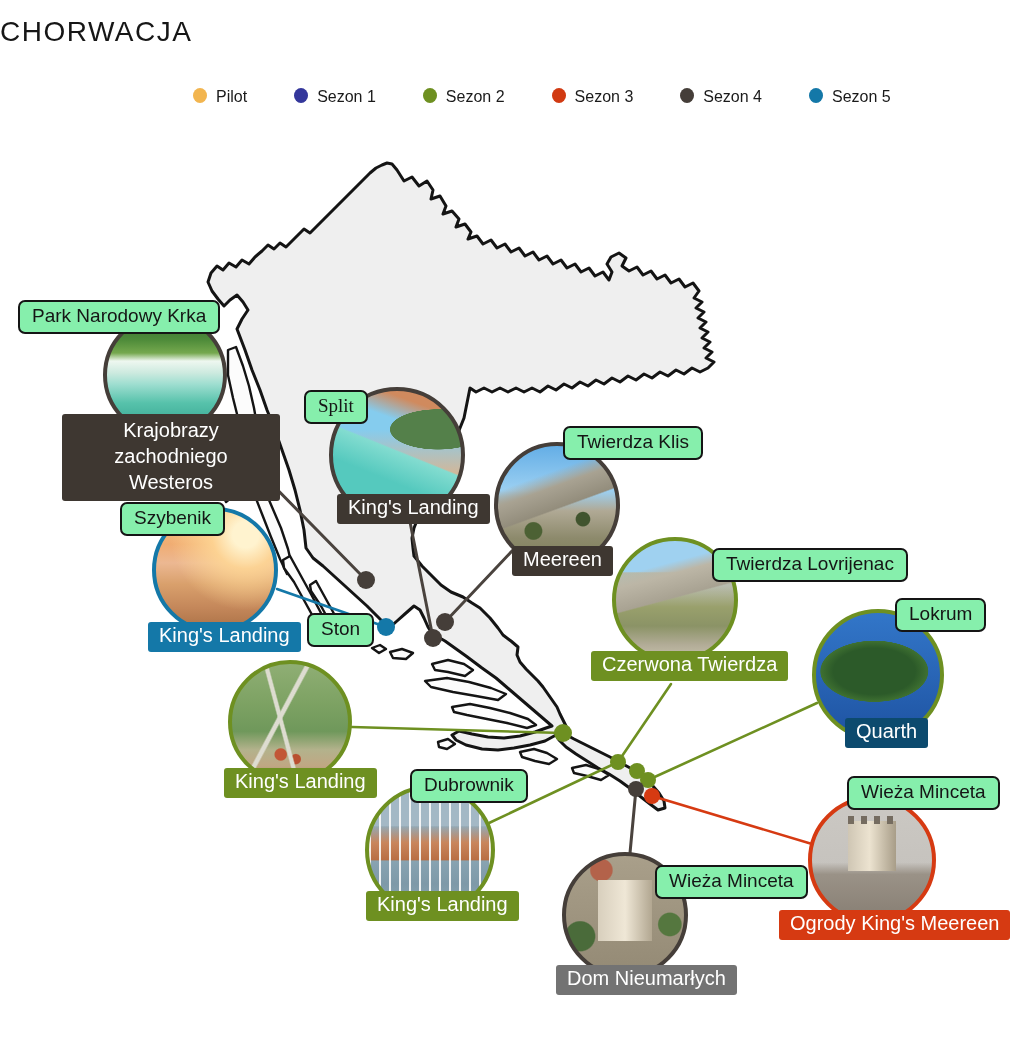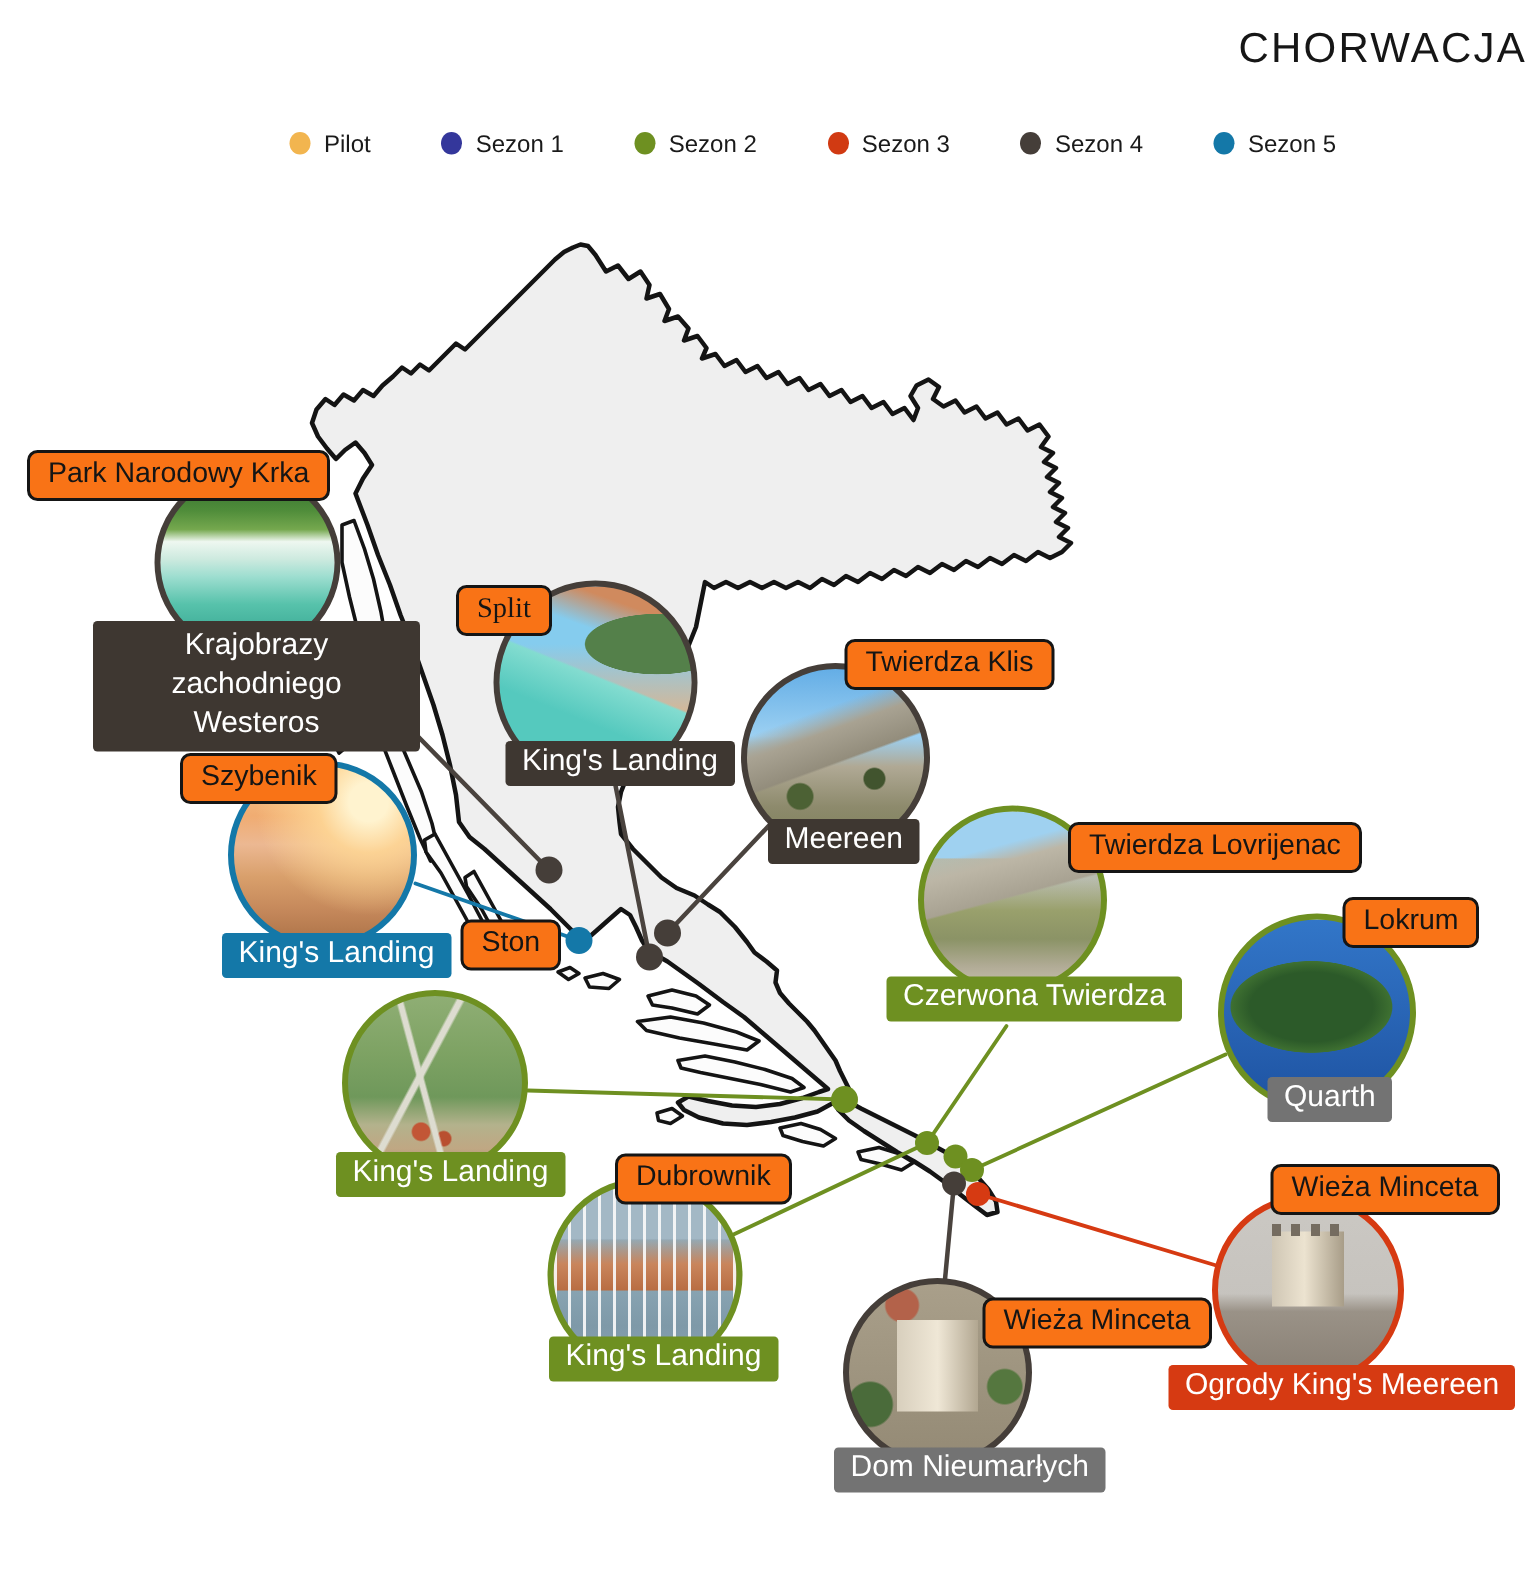--- a/index.html
+++ b/index.html
@@ -2,35 +2,35 @@
 <html><head>
 <meta charset="utf-8">
 <style>
   html,body{margin:0;padding:0;}
   body{
     width:1018px;height:1064px;position:relative;overflow:hidden;
     background:#ffffff;font-family:"Liberation Sans", sans-serif;color:#1a1a1a;
   }
   
   .title{
-    position:absolute;left:0;top:16px;width:100%;text-align:right;
+    position:absolute;left:0;top:16px;width:100%;text-align:left;
     font-size:28px;letter-spacing:1.5px;font-weight:400;color:#161616;
   }
   
   .legend{position:absolute;left:193px;top:88px;display:flex;align-items:center;gap:47px;}
   .legend-item{display:flex;align-items:flex-start;gap:9px;}
   .legend-dot{width:14px;height:15px;border-radius:50%;}
   .legend-label{font-size:16px;color:#1a1a1a;}
   
   .map-svg{position:absolute;left:0;top:0;z-index:1;}
   
   .photo{position:absolute;border-radius:50%;border:4px solid #453E39;z-index:2;box-sizing:border-box;}
   
   .place-label{
-    position:absolute;z-index:4;background:#f97316;border:2px solid #151515;border-radius:7px;
+    position:absolute;z-index:4;background:#86efac;border:2px solid #151515;border-radius:7px;
     font-size:19px;padding:3px 12px 5px 12px;white-space:nowrap;color:#151515;
   }
   
   .got-label{
     position:absolute;z-index:4;color:#ffffff;font-size:20px;border-radius:3px;
     padding:2px 11px 5px 11px;white-space:nowrap;text-align:center;
   }
   .got-label.wrap{white-space:normal;line-height:26px;padding:3px 8px 6px 8px;}
 
   
@@ -215,21 +215,21 @@
 <div class="photo p-szyb ph-szyb" style="border-color: rgb(20, 120, 168);"></div>
 <div class="place-label w-szyb">Szybenik</div>
 <div class="got-label g-szyb" style="background: rgb(20, 120, 168);">King's Landing</div>
 
 <div class="photo p-lovri ph-lovri" style="border-color: rgb(110, 144, 33);"></div>
 <div class="place-label w-lovri">Twierdza Lovrijenac</div>
 <div class="got-label g-lovri" style="background: rgb(110, 144, 33);">Czerwona Twierdza</div>
 
 <div class="photo p-lokrum ph-lokrum" style="border-color: rgb(110, 144, 33);"></div>
 <div class="place-label w-lokrum">Lokrum</div>
-<div class="got-label g-lokrum" style="background: #737373;">Quarth</div>
+<div class="got-label g-lokrum" style="background: #0c4a6e;">Quarth</div>
 
 <div class="photo p-ston ph-ston" style="border-color: rgb(110, 144, 33);"></div>
 <div class="place-label w-ston">Ston</div>
 <div class="got-label g-ston" style="background: rgb(110, 144, 33);">King's Landing</div>
 
 <div class="photo p-dubr ph-dubr" style="border-color: rgb(110, 144, 33);"></div>
 <div class="place-label w-dubr">Dubrownik</div>
 <div class="got-label g-dubr" style="background: rgb(110, 144, 33);">King's Landing</div>
 
 <div class="photo p-dom ph-dom" style="border-color: rgb(69, 62, 57);"></div>

